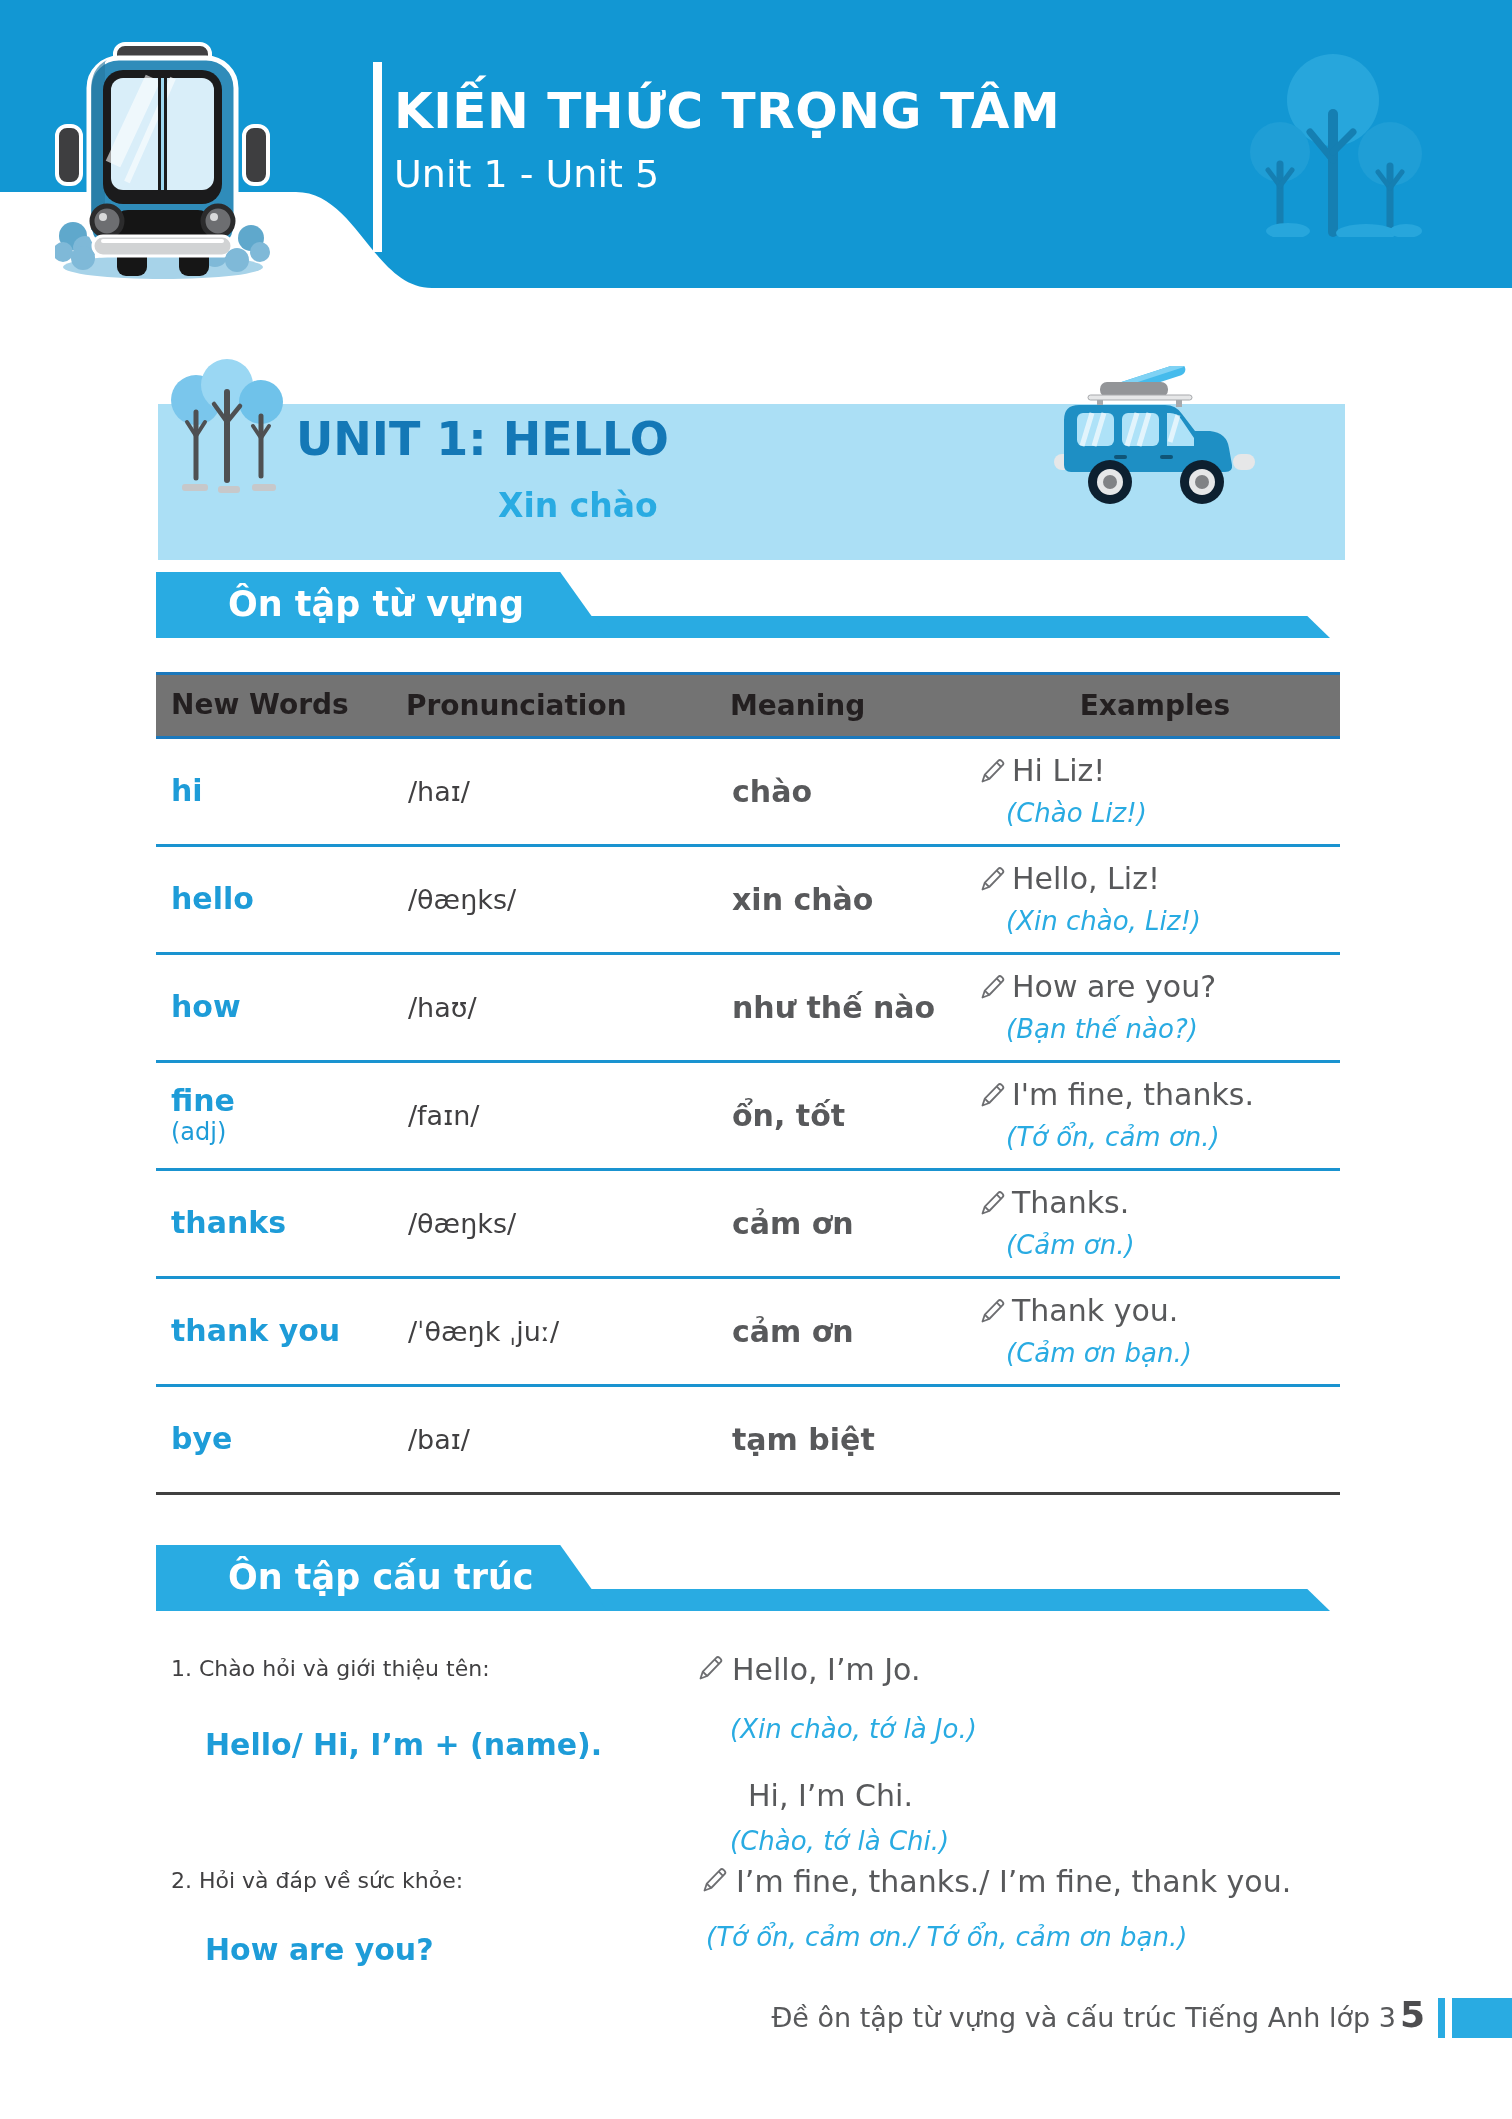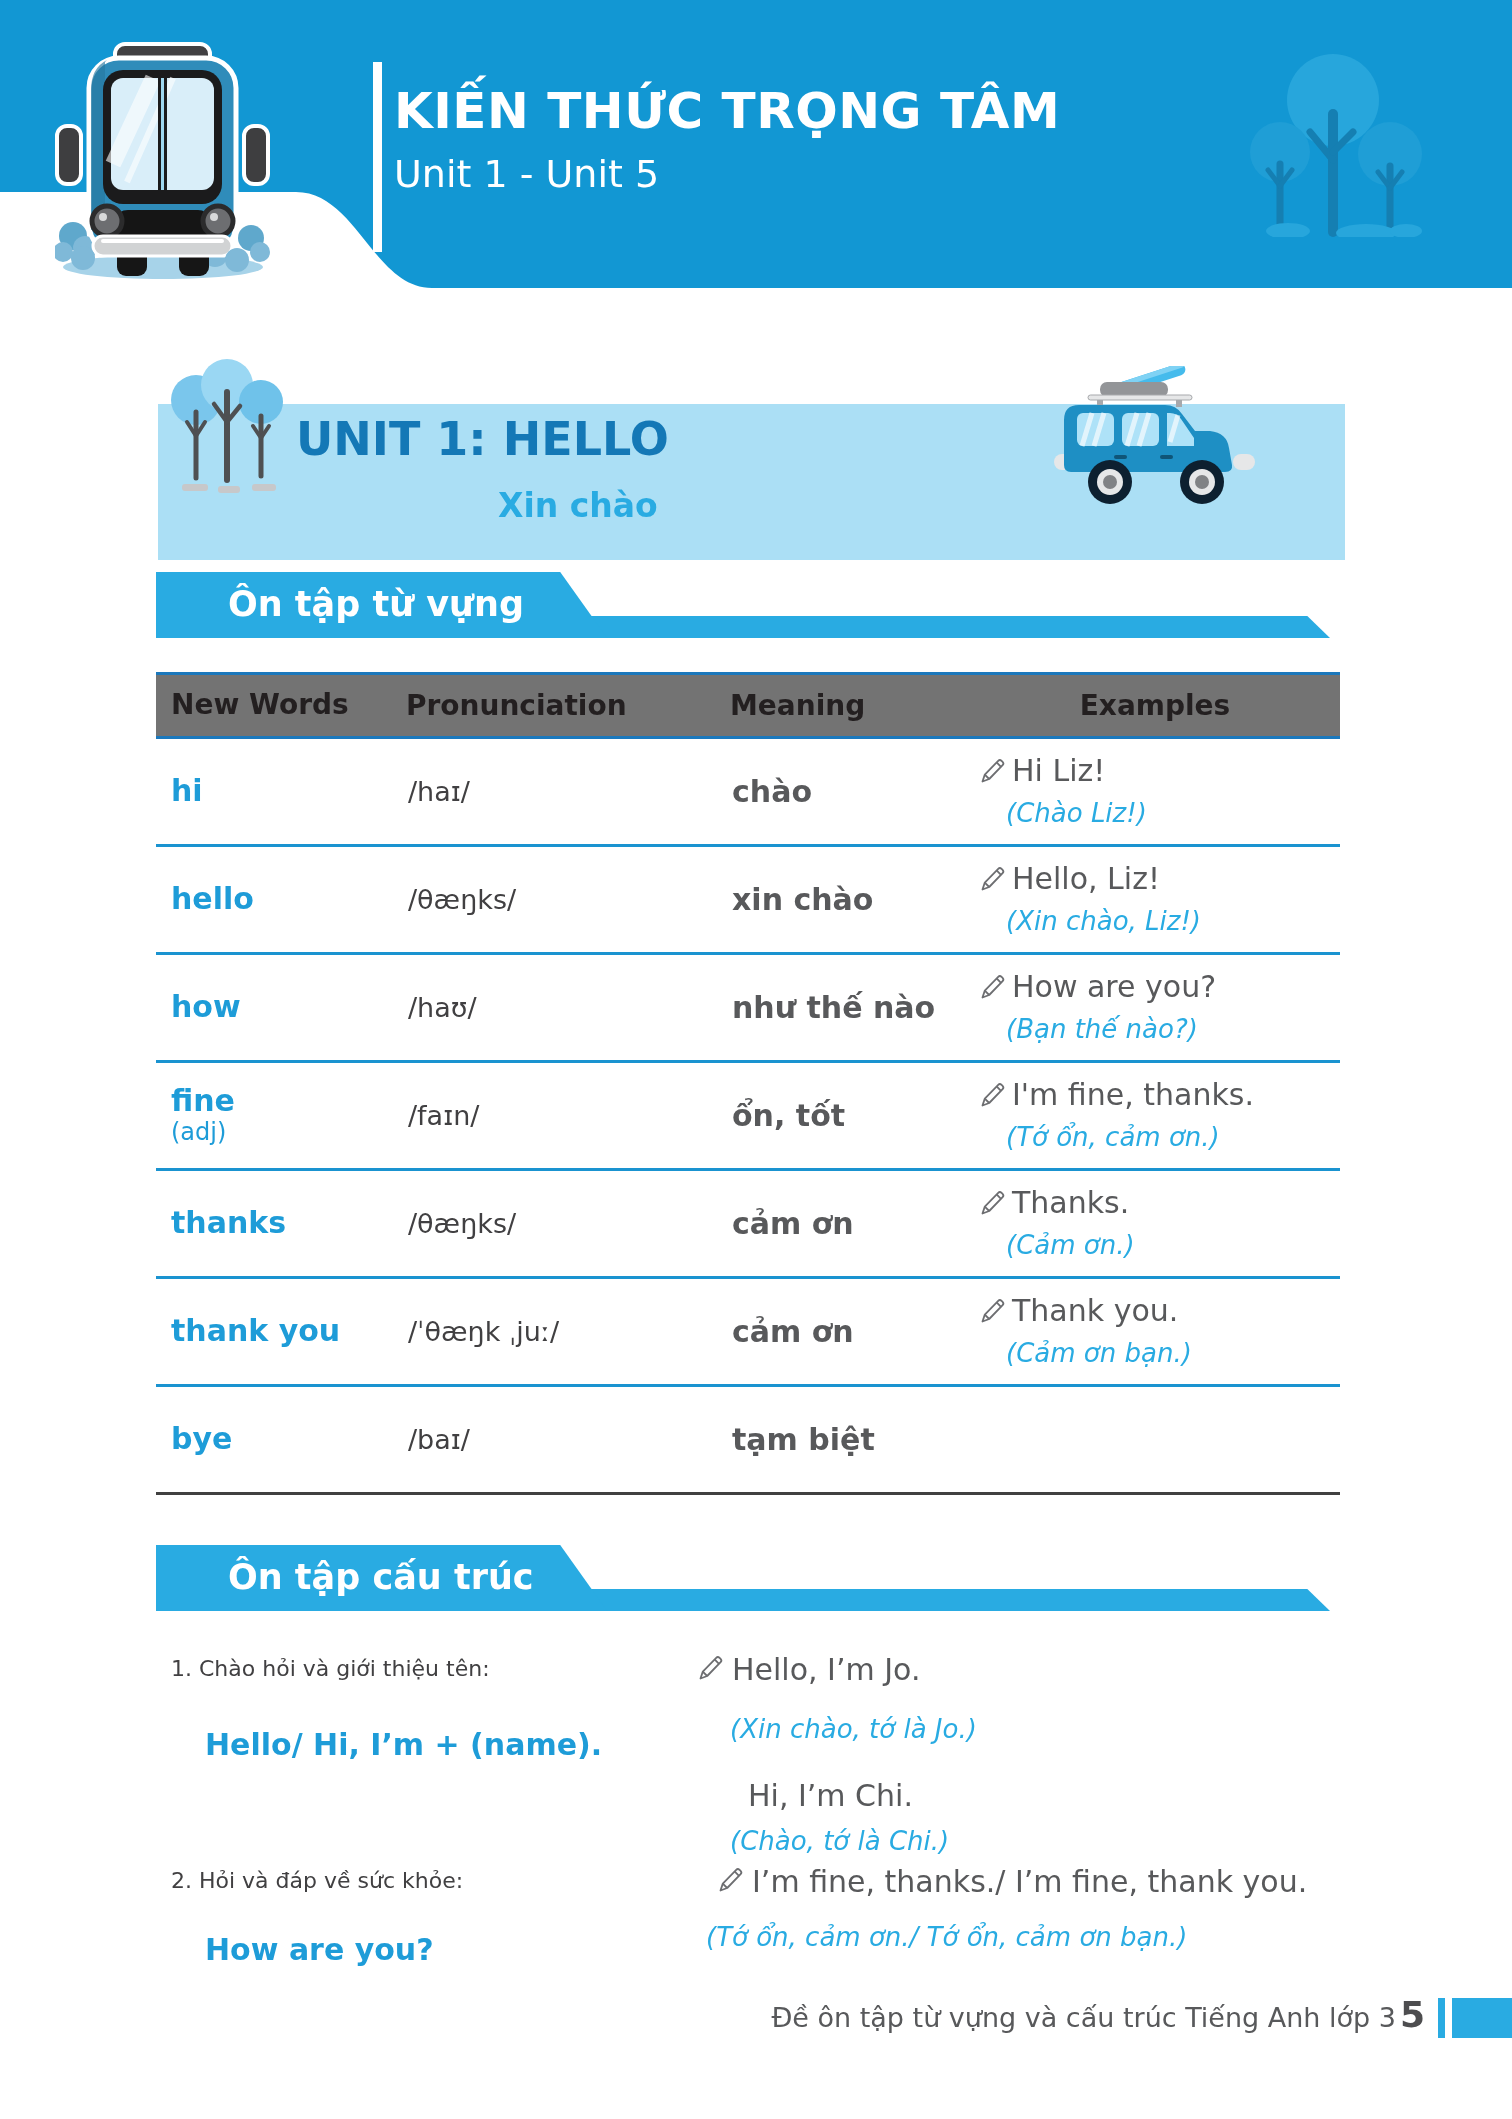--- a/index.html
+++ b/index.html
@@ -308,21 +308,21 @@
   <div class="st-tr" style="left:730px;top:1714px;">(Xin chào, tớ là Jo.)</div>
 
   <div class="st-ex" style="left:748px;top:1778px;color:#58595B;">
     <span>Hi, I’m Chi.</span>
   </div>
   <div class="st-tr" style="left:730px;top:1826px;">(Chào, tớ là Chi.)</div>
 
   <div class="st-label" style="left:171px;top:1868px;">2. Hỏi và đáp về sức khỏe:</div>
   <div class="st-formula" style="left:205px;top:1932px;">How are you?</div>
 
-  <div class="st-ex" style="left:716px;top:1864px;text-align:center;">
+  <div class="st-ex" style="left:700px;top:1864px;text-align:center;">
     <svg class="pencil" width="28" height="28" viewBox="0 0 28 28">
         <path d="M4.5 25.5 L6.8 18.6 L20.2 4.8 Q21.8 3.2 23.6 4.8 L24.6 5.8 Q26.2 7.5 24.6 9.2 L11.2 23 Z" fill="#ffffff" stroke="#6D6E71" stroke-width="1.8" stroke-linejoin="round"></path>
         <path d="M18.6 6.4 L23 10.8 M6.8 18.6 L11.2 23" stroke="#6D6E71" stroke-width="1.8"></path>
       </svg>
     <span>I’m fine, thanks./ I’m fine, thank you.</span>
   </div>
   <div class="st-tr" style="left:706px;top:1922px;">(Tớ ổn, cảm ơn./ Tớ ổn, cảm ơn bạn.)</div>
 
   <div class="footer-text">Đề ôn tập từ vựng và cấu trúc Tiếng Anh lớp 3</div>
   <div class="footer-page">5</div>

